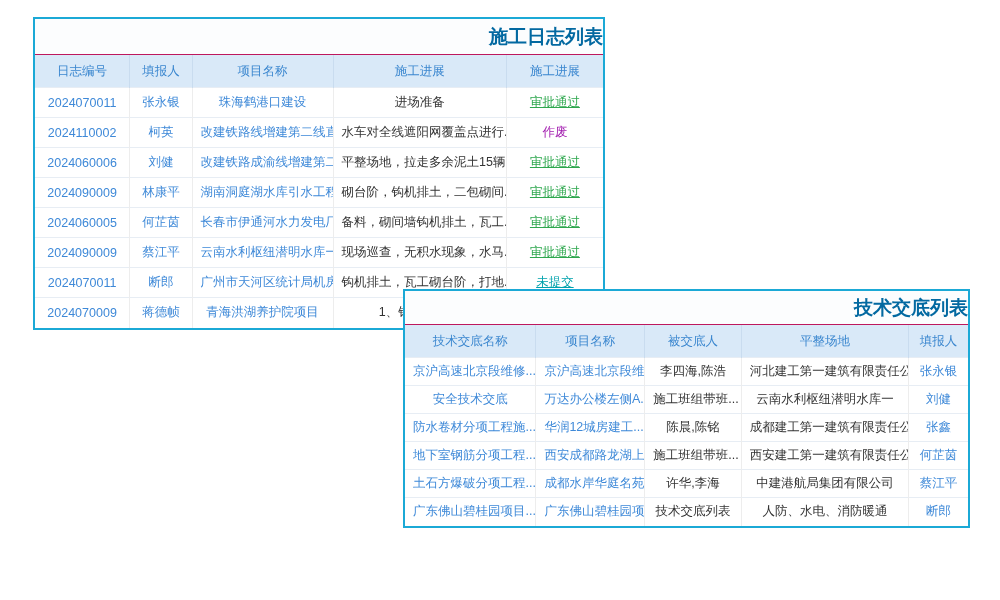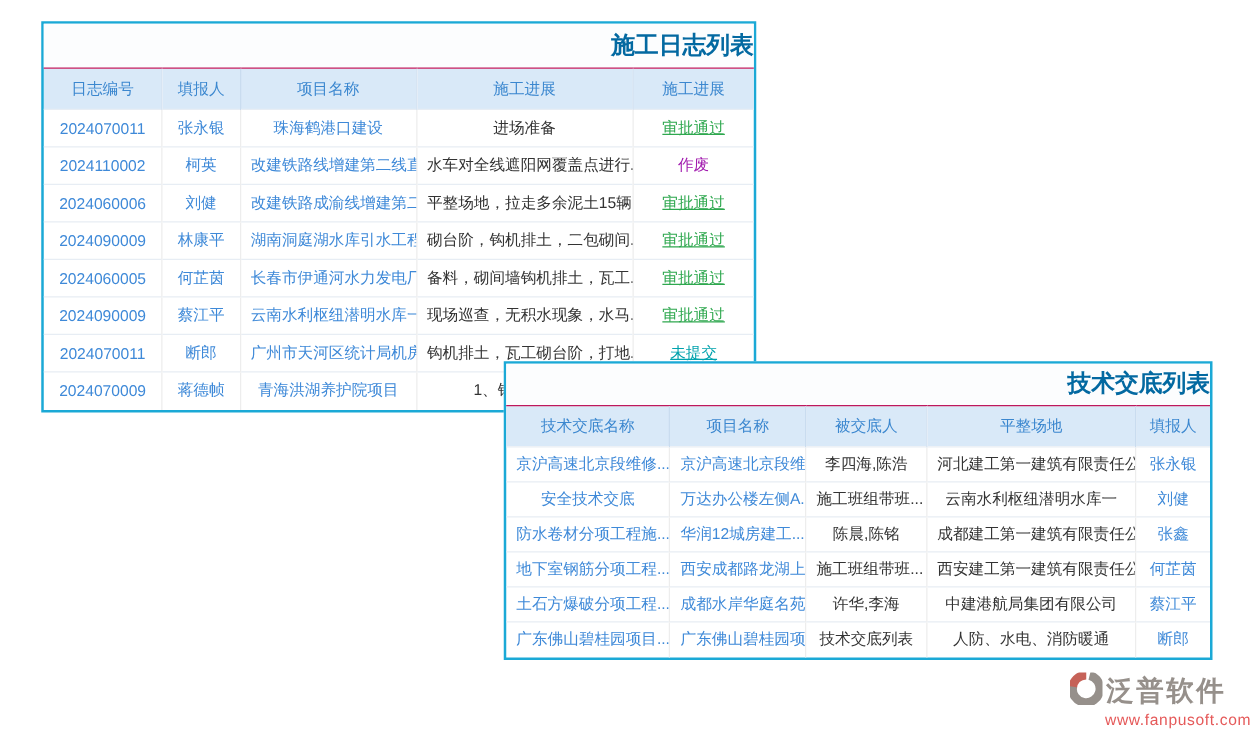--- a/index.html
+++ b/index.html
@@ -176,26 +176,14 @@
             <td class="c-link t-left">广东佛山碧桂园项目...</td>
             <td class="c-link t-left">广东佛山碧桂园项目</td>
             <td class="t-center">技术交底列表</td>
             <td class="t-left">人防、水电、消防暖通</td>
             <td class="c-link t-center">断郎</td>
           </tr>
         </tbody>
     </table>
   </section>
 
-  <div class="watermark">
-    <div class="wm-row">
-      <span>
-        <svg width="26" height="26" viewBox="0 0 26 26">
-          <path d="M2,13 A11,11 0 0,1 13,2" fill="none" stroke="#c2554a" stroke-width="7"></path>
-          <path d="M13,2 A11,11 0 1,1 2,14" fill="none" stroke="#8E8782" stroke-width="7" transform="rotate(14 13 13)"></path>
-        </svg>
-      </span>
-      <span class="wm-brand">泛普软件</span>
-    </div>
-    <div class="wm-url">www.fanpusoft.com</div>
-  </div>
 
 </div>
 
 </body></html>

